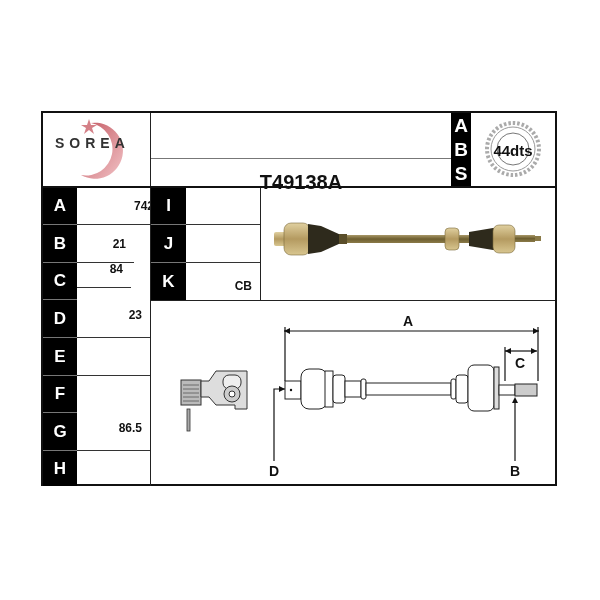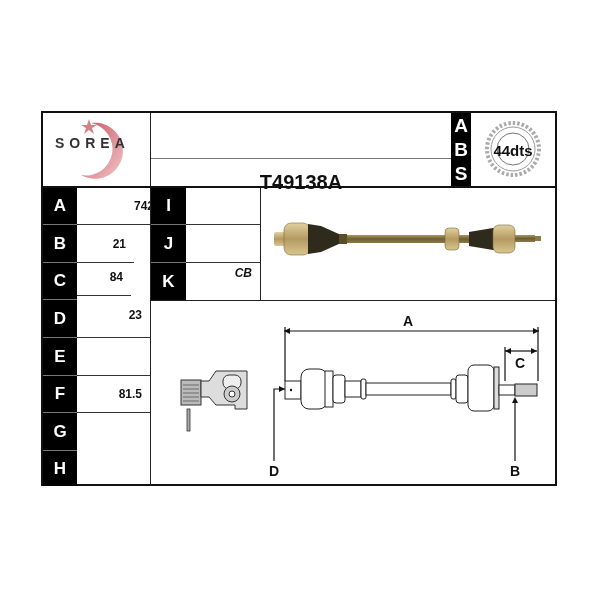--- a/index.html
+++ b/index.html
@@ -56,39 +56,39 @@
     <span style="position:absolute;left:0;width:84px;top:29px;text-align:center;font-size:15px;font-weight:bold;color:#111;">44dts</span>
   </div>
 
   <div class="hline" style="left:0;top:73px;width:512px;background:#111;height:2px;"></div>
 
   <div class="lbl" style="left:0;top:75px;width:34px;height:37px;">A</div>
   <div class="val" style="left:34px;top:75px;width:85px;height:37px;">742</div>
   <div class="lbl" style="left:0;top:112px;width:34px;height:38px;">B</div>
   <div class="val" style="left:34px;top:112px;width:57px;height:38px;">21</div>
   <div class="lbl" style="left:0;top:150px;width:34px;height:37px;">C</div>
-  <div class="val" style="left:34px;top:146px;width:54px;height:37px;">84</div>
+  <div class="val" style="left:34px;top:138px;width:54px;height:37px;">84</div>
   <div class="lbl" style="left:0;top:187px;width:34px;height:38px;">D</div>
   <div class="val" style="left:34px;top:187px;width:73px;height:38px;align-items:flex-start;padding-top:8px;">23</div>
   <div class="lbl" style="left:0;top:225px;width:34px;height:38px;">E</div>
   <div class="val" style="left:34px;top:225px;width:73px;height:38px;"></div>
   <div class="lbl" style="left:0;top:263px;width:34px;height:37px;">F</div>
-  <div class="val" style="left:34px;top:263px;width:73px;height:37px;">81.5</div>
   <div class="lbl" style="left:0;top:300px;width:34px;height:38px;">G</div>
+  <div class="val" style="left:34px;top:300px;width:73px;height:38px;align-items:flex-start;padding-top:8px;">86.5</div>
   <div class="lbl" style="left:0;top:338px;width:34px;height:35px;border-bottom:none;">H</div>
   <div class="val" style="left:34px;top:338px;width:73px;height:35px;border-bottom:none;"></div>
 
   <div class="vline" style="left:107px;top:75px;height:298px;"></div>
 
   <div class="lbl" style="left:108px;top:75px;width:35px;height:37px;">I</div>
   <div class="val" style="left:143px;top:75px;width:74px;height:37px;"></div>
   <div class="lbl" style="left:108px;top:112px;width:35px;height:38px;">J</div>
   <div class="val" style="left:143px;top:112px;width:74px;height:38px;"></div>
   <div class="lbl" style="left:108px;top:150px;width:35px;height:37px;border-bottom:none;">K</div>
-  <div class="val" style="left:143px;top:141px;width:74px;height:37px;border-bottom:none;font-style:italic;">CB</div>
+  <div class="val" style="left:143px;top:154px;width:74px;height:37px;border-bottom:none;">CB</div>
   <div class="vline" style="left:217px;top:75px;height:112px;"></div>
   <div class="hline" style="left:108px;top:187px;width:404px;background:#222;"></div>
 
   <div class="abs" style="left:218px;top:75px;width:294px;height:112px;">
     <svg width="294" height="112">
       <defs>
         <linearGradient id="sh" x1="0" y1="0" x2="0" y2="1">
           <stop offset="0" stop-color="#a89868"></stop>
           <stop offset="0.5" stop-color="#6e5f30"></stop>
           <stop offset="1" stop-color="#8a7a48"></stop>

